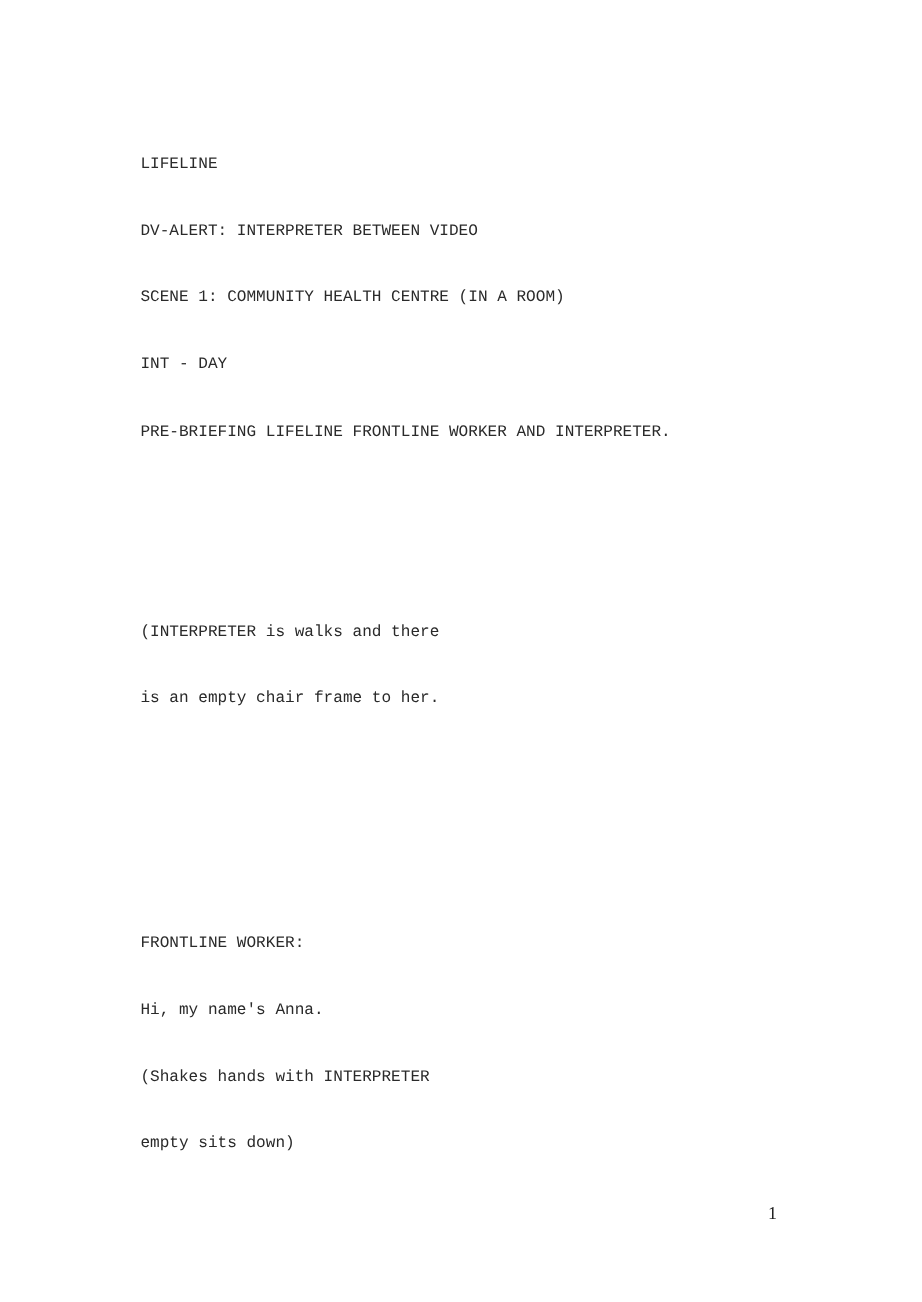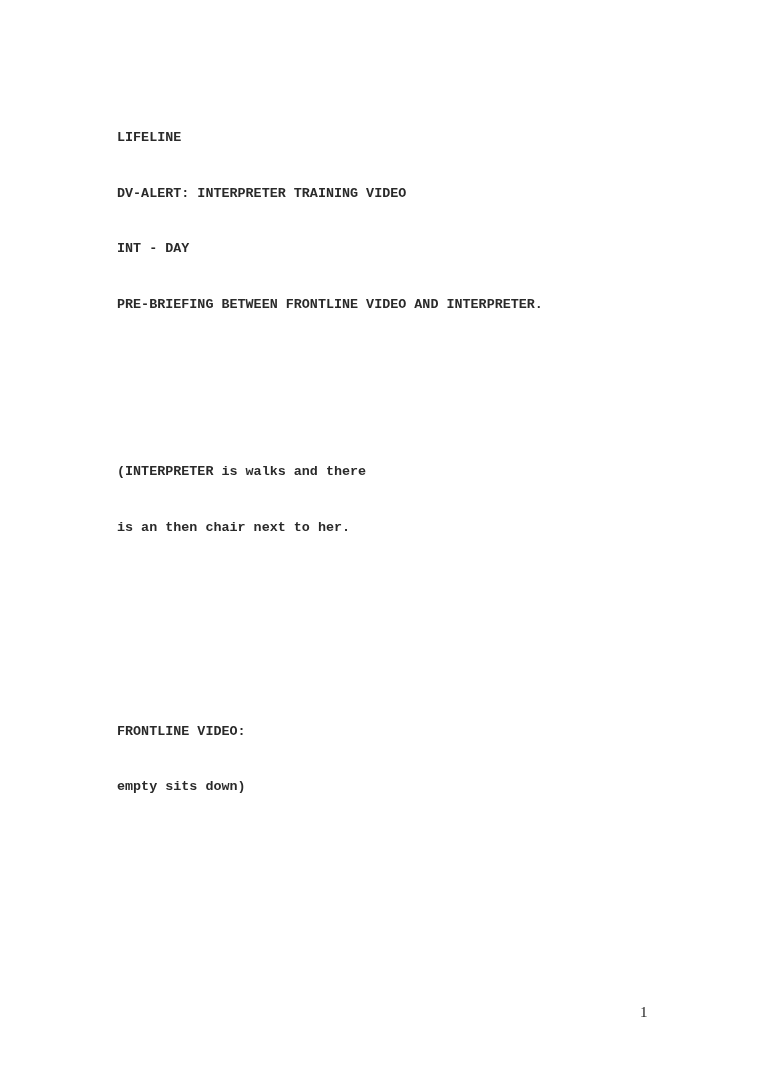--- a/index.html
+++ b/index.html
@@ -4,47 +4,50 @@
 <style>
   html, body { margin: 0; padding: 0; background: #ffffff; }
   body { width: 768px; height: 1085px; position: relative; overflow: hidden; }
   .page { position: absolute; left: 0; top: 0; width: 768px; height: 1085px; background: #fff; }
   .script {
     position: absolute; left: 117px; top: 92px;
     font-family: "Liberation Mono", "DejaVu Sans Mono", monospace;
     font-size: 13.4px; line-height: 18.55px; color: #2a2a2a;
     white-space: pre;
   }
-  .line { display: block; height: 18.55px; font-weight: bold; }
+  .line { display: block; height: 18.55px; }
   .blank { display: block; height: 18.55px; }
   .page-number {
     position: absolute; left: 640px; top: 1004px;
     font-family: "Liberation Serif", "DejaVu Serif", serif;
     font-size: 15px; color: #222;
   }
 </style>
 </head>
 <body>
 
 <div class="page">
   <div class="script">
     <span class="line">LIFELINE</span>
-    <span class="line">DV-ALERT: INTERPRETER TRAINING VIDEO</span>
+    <span class="line">DV-ALERT: INTERPRETER BETWEEN VIDEO</span>
+    <span class="line">SCENE 1: COMMUNITY HEALTH CENTRE (IN A ROOM)</span>
     <span class="line">INT - DAY</span>
-    <span class="line">PRE-BRIEFING BETWEEN FRONTLINE VIDEO AND INTERPRETER.</span>
+    <span class="line">PRE-BRIEFING LIFELINE FRONTLINE WORKER AND INTERPRETER.</span>
     <span class="blank"></span>
 
     <div>
       <span class="line">(INTERPRETER is walks and there</span>
-      <span class="line">is an then chair next to her.</span>
+      <span class="line">is an empty chair frame to her.</span>
     </div>
     <span class="blank"></span>
 
     <div>
-      <span class="line">FRONTLINE VIDEO:</span>
+      <span class="line">FRONTLINE WORKER:</span>
+      <span class="line">Hi, my name's Anna.</span>
+      <span class="line">(Shakes hands with INTERPRETER</span>
       <span class="line">empty sits down)</span>
     </div>
     
 
     
     
 
     
     
 

